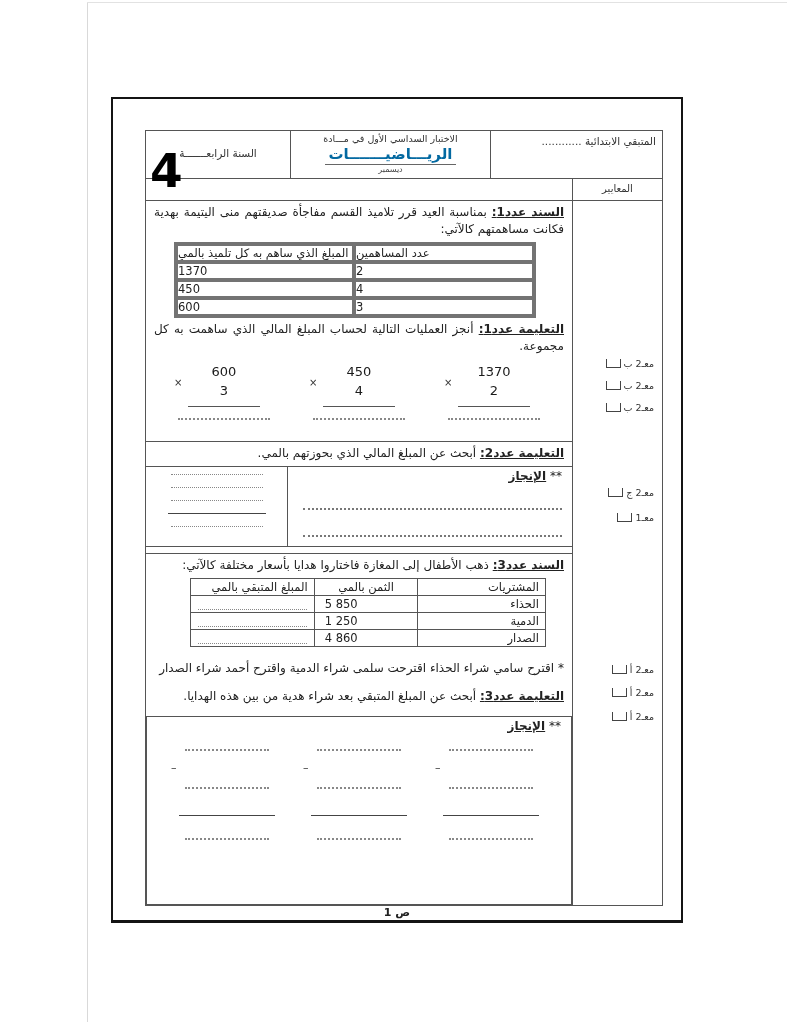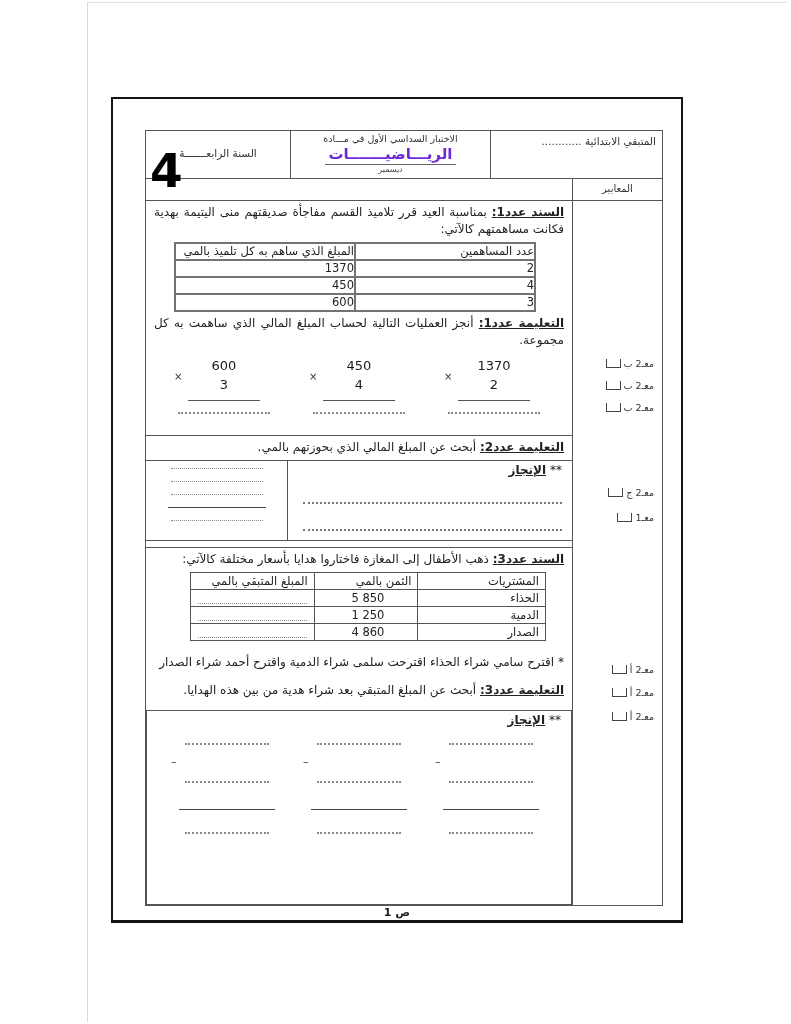--- a/index.html
+++ b/index.html
@@ -15,21 +15,21 @@
 
   .form { position:absolute; left:32px; top:31px; width:518px; height:776px;
     border:1px solid #555; direction:rtl; display:flex; flex-direction:column; background:#fff; }
 
   
   .header { display:flex; height:48px; border-bottom:1px solid #555; }
   .h-school { width:172px; border-left:1px solid #555; font-size:10.5px; padding:4px 6px; color:#333; }
   .h-title { width:200px; border-left:1px solid #555; text-align:center; padding-top:2px; }
   .h-exam-line { font-size:9.5px; color:#333; }
   .h-subject { display:inline-block; font-size:15px; font-weight:bold; letter-spacing:1px;
-    border-bottom:1px solid #666; padding:0 4px 1px; color:#6d28d9; }
+    border-bottom:1px solid #666; padding:0 4px 1px; color:#0369a1; }
   .h-month { font-size:8px; color:#444; }
   .h-year { flex:1; position:relative; font-size:10.5px; text-align:center; padding-top:16px; color:#333; }
   .big4 { position:absolute; left:4px; top:16px; font-size:47px; line-height:1;
     font-weight:bold; color:#000; z-index:5; }
 
   
   .bar { display:flex; height:22px; border-bottom:1px solid #555; }
   .bar-criteria { width:90px; border-left:1px solid #555; font-size:10px; text-align:center;
     padding-top:4px; color:#333; }
   .bar-ex { flex:1; font-size:11.5px; text-align:center; padding-top:3px; color:#222; }
@@ -42,21 +42,21 @@
   .cbox { display:inline-block; width:15px; height:9px;
     border-left:1px solid #444; border-right:1px solid #444; border-bottom:1px solid #444; }
 
   .content { flex:1; display:flex; flex-direction:column; min-width:0; }
 
   .p { font-size:12px; line-height:1.45; text-align:justify; padding:3px 8px 0; color:#222; }
   .lbl { font-weight:bold; text-decoration:underline; }
 
   table { border-collapse:collapse; }
   .t1 { width:362px; margin:3px 36px 0 0; font-size:11.5px; }
-  .t1 th, .t1 td { border:2px solid #737373; height:17px; text-align:right; font-weight:normal; color:#222; }
+  .t1 th, .t1 td { border:4px solid #737373; height:17px; text-align:left; font-weight:normal; color:#222; }
   .t1 th.c-count { width:180px; }
 
   .ops { display:flex; justify-content:space-between; padding:8px 28px 0; height:80px; }
   .op { width:100px; position:relative; font-size:13px; color:#1a1a1a; }
   .op-top { text-align:center; }
   .op-row { position:relative; text-align:center; margin-top:4px; height:16px; }
   .op-sign { position:absolute; left:0; top:-6px; font-size:10px; color:#333; }
   .op-line { border-bottom:1px solid #555; width:72px; margin:7px auto 0; }
   .op-dots { border-bottom:2px dotted #888; width:92px; margin:11px auto 0; }
 
@@ -68,22 +68,22 @@
   .ans-head { font-size:12px; color:#222; }
   .ans-word { font-weight:bold; text-decoration:underline; }
   .ldots { border-bottom:2px dotted #777; width:98%; margin-top:25px; }
   .ans1-side { width:142px; border-right:1px solid #555; padding-top:7px; }
   .sdots { border-bottom:1.5px dotted #888; width:92px; margin:0 auto 12px; }
   .ssolid { border-bottom:1.5px solid #444; width:98px; margin:0 auto 12px; }
 
   .s3head { border-top:1px solid #555; margin-top:6px; }
   .t3 { width:356px; margin:4px 26px 0 0; font-size:11.5px; }
   .t3 th, .t3 td { border:1px solid #555; height:17px; font-weight:normal; padding:0 6px; text-align:right; color:#222; }
-  .t3 .c-item { width:128px; } .t3 .c-price { width:104px; } .t3 .c-left { width:124px;text-align:right; }
-  .t3 td.price { text-align:center; padding-left:10px; }
+  .t3 .c-item { width:128px; } .t3 .c-price { width:104px;text-align:center; } .t3 .c-left { width:124px;text-align:right; }
+  .t3 td.price { text-align:left; padding-left:10px; }
   .dotcell { display:block; border-bottom:1.5px dotted #888; height:11px; margin:0 1px; }
 
   .note { margin-top:9px; line-height:1.65; }
   .instr3 { margin-top:6px; }
 
   .ans2 { border:1px solid #555; margin-top:10px; flex:1; padding:2px 10px 4px;
     display:flex; flex-direction:column; }
   .ans2-cols { flex:1; display:flex; justify-content:space-between; padding:2px 14px 0; }
   .wcol { width:112px; }
   .wdots { border-bottom:2px dotted #888; width:84px; margin:0 auto; }

